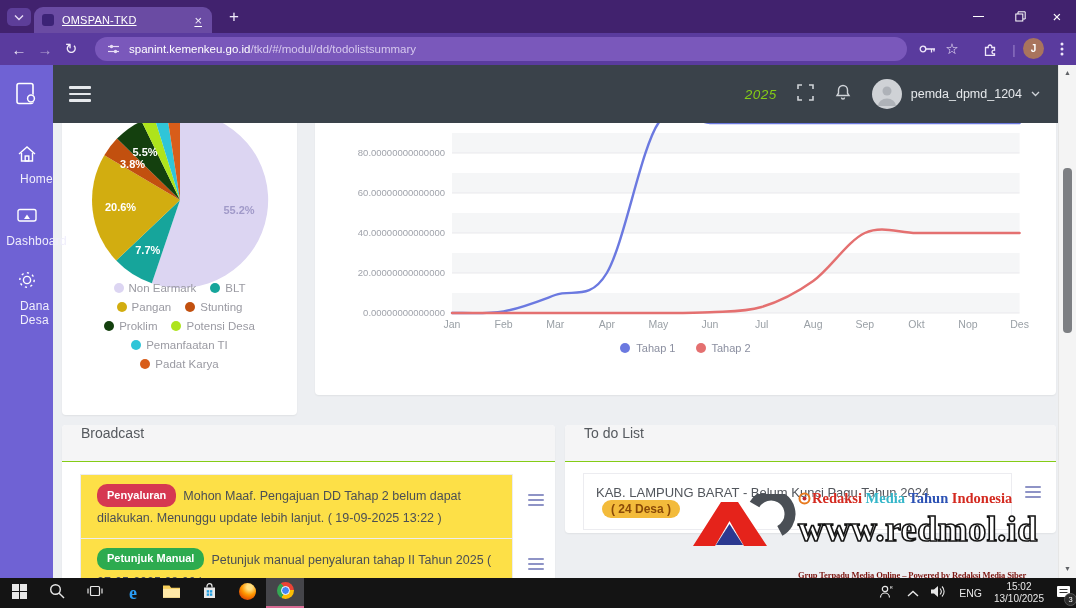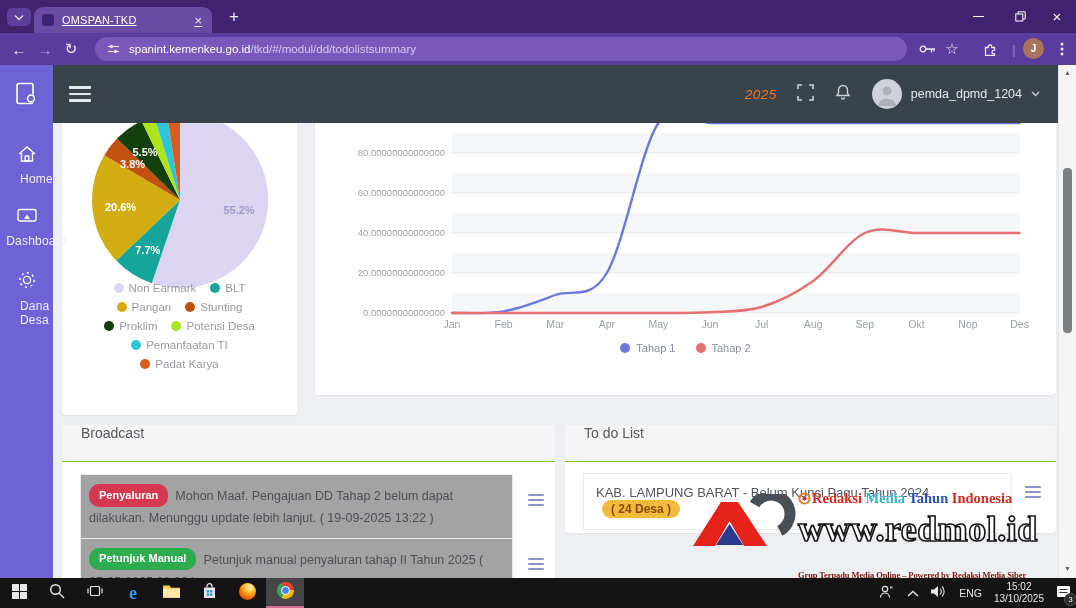--- a/index.html
+++ b/index.html
@@ -34,42 +34,42 @@
   
   .sidebar{position:absolute;left:0;top:65px;width:53px;height:513px;background:#6f62d4;z-index:30;}
   .sb-logo{width:53px;height:58px;display:flex;align-items:center;justify-content:center;}
   .sb-item{display:flex;flex-direction:column;align-items:center;margin-top:22px;color:#f0eefc;}
   .sb-label{font-size:12px;margin-top:5px;letter-spacing:.2px;padding-left:20px;}
   .app-header{position:absolute;left:53px;top:65px;width:1005px;height:58px;background:#3a424a;z-index:20;
     display:flex;align-items:center;}
   .burger{margin-left:16px;display:flex;flex-direction:column;gap:4px;}
   .burger div{width:22px;height:2.5px;background:#e6e9ec;border-radius:1px;}
   .hdr-right{position:absolute;right:18px;display:flex;align-items:center;gap:20px;}
-  .hdr-year{font-style:italic;color:#f97316;font-size:13.5px;letter-spacing:.5px;}
+  .hdr-year{font-style:italic;color:#84cc16;font-size:13.5px;letter-spacing:.5px;}
   .hdr-user{display:flex;align-items:center;gap:9px;color:#e6e9ec;font-size:12.5px;}
 
   
   .card{position:absolute;background:#fff;border-radius:4px;box-shadow:0 1px 2px rgba(0,0,0,.06);z-index:6;}
   .card-head{height:37px;background:#f5f5f6;border-bottom:1px solid #84cc16;border-radius:4px 4px 0 0;
     display:flex;padding:0 19px;box-sizing:border-box;font-size:14px;color:#55595e;}
 
   
   .pie-legend{position:absolute;left:0;top:186px;width:100%;display:flex;flex-direction:column;gap:7px;}
   .pl-row{display:flex;justify-content:center;gap:14px;}
   .pl-item{display:flex;align-items:center;gap:5px;font-size:11.5px;color:#9a9aa2;}
   .pl-dot{width:10px;height:10px;border-radius:50%;flex:0 0 auto;}
 
   
   .lc-legend{position:absolute;left:0;top:246px;width:100%;display:flex;justify-content:center;gap:20px;}
   .lc-item{display:flex;align-items:center;gap:6px;font-size:11px;color:#8b8fa0;}
   .lc-dot{width:10px;height:10px;border-radius:50%;}
 
   
   .bc-body{position:absolute;left:18px;top:50px;width:433px;}
-  .bc-item{position:relative;border:1px solid #ececf0;background:#a3a3a3;padding:9px 12px 8px 8px;margin-top:-1px;
+  .bc-item{position:relative;border:1px solid #ececf0;background:#fde047;padding:9px 12px 8px 16px;margin-top:-1px;
     font-size:12.5px;color:#4b4f55;line-height:1.8;}
   .badge{display:inline-block;padding:1.5px 10px;border-radius:10px;color:#fff;font-size:11px;font-weight:bold;
     margin-right:7px;vertical-align:1px;}
   .row-icon{position:absolute;right:-32px;top:16px;}
   .todo-body{position:absolute;left:18px;top:48px;width:429px;}
   .todo-item{position:relative;border:1px solid #ececf0;background:#fff;padding:11px 12px;font-size:13px;color:#52565c;}
   .badge-amber{display:inline-block;padding:2px 9px;border-radius:10px;font-size:12px;font-weight:bold;margin-left:6px;}
 
   
   .pg-scroll{position:absolute;left:1058px;top:65px;width:18px;height:513px;background:#f4f4f4;

